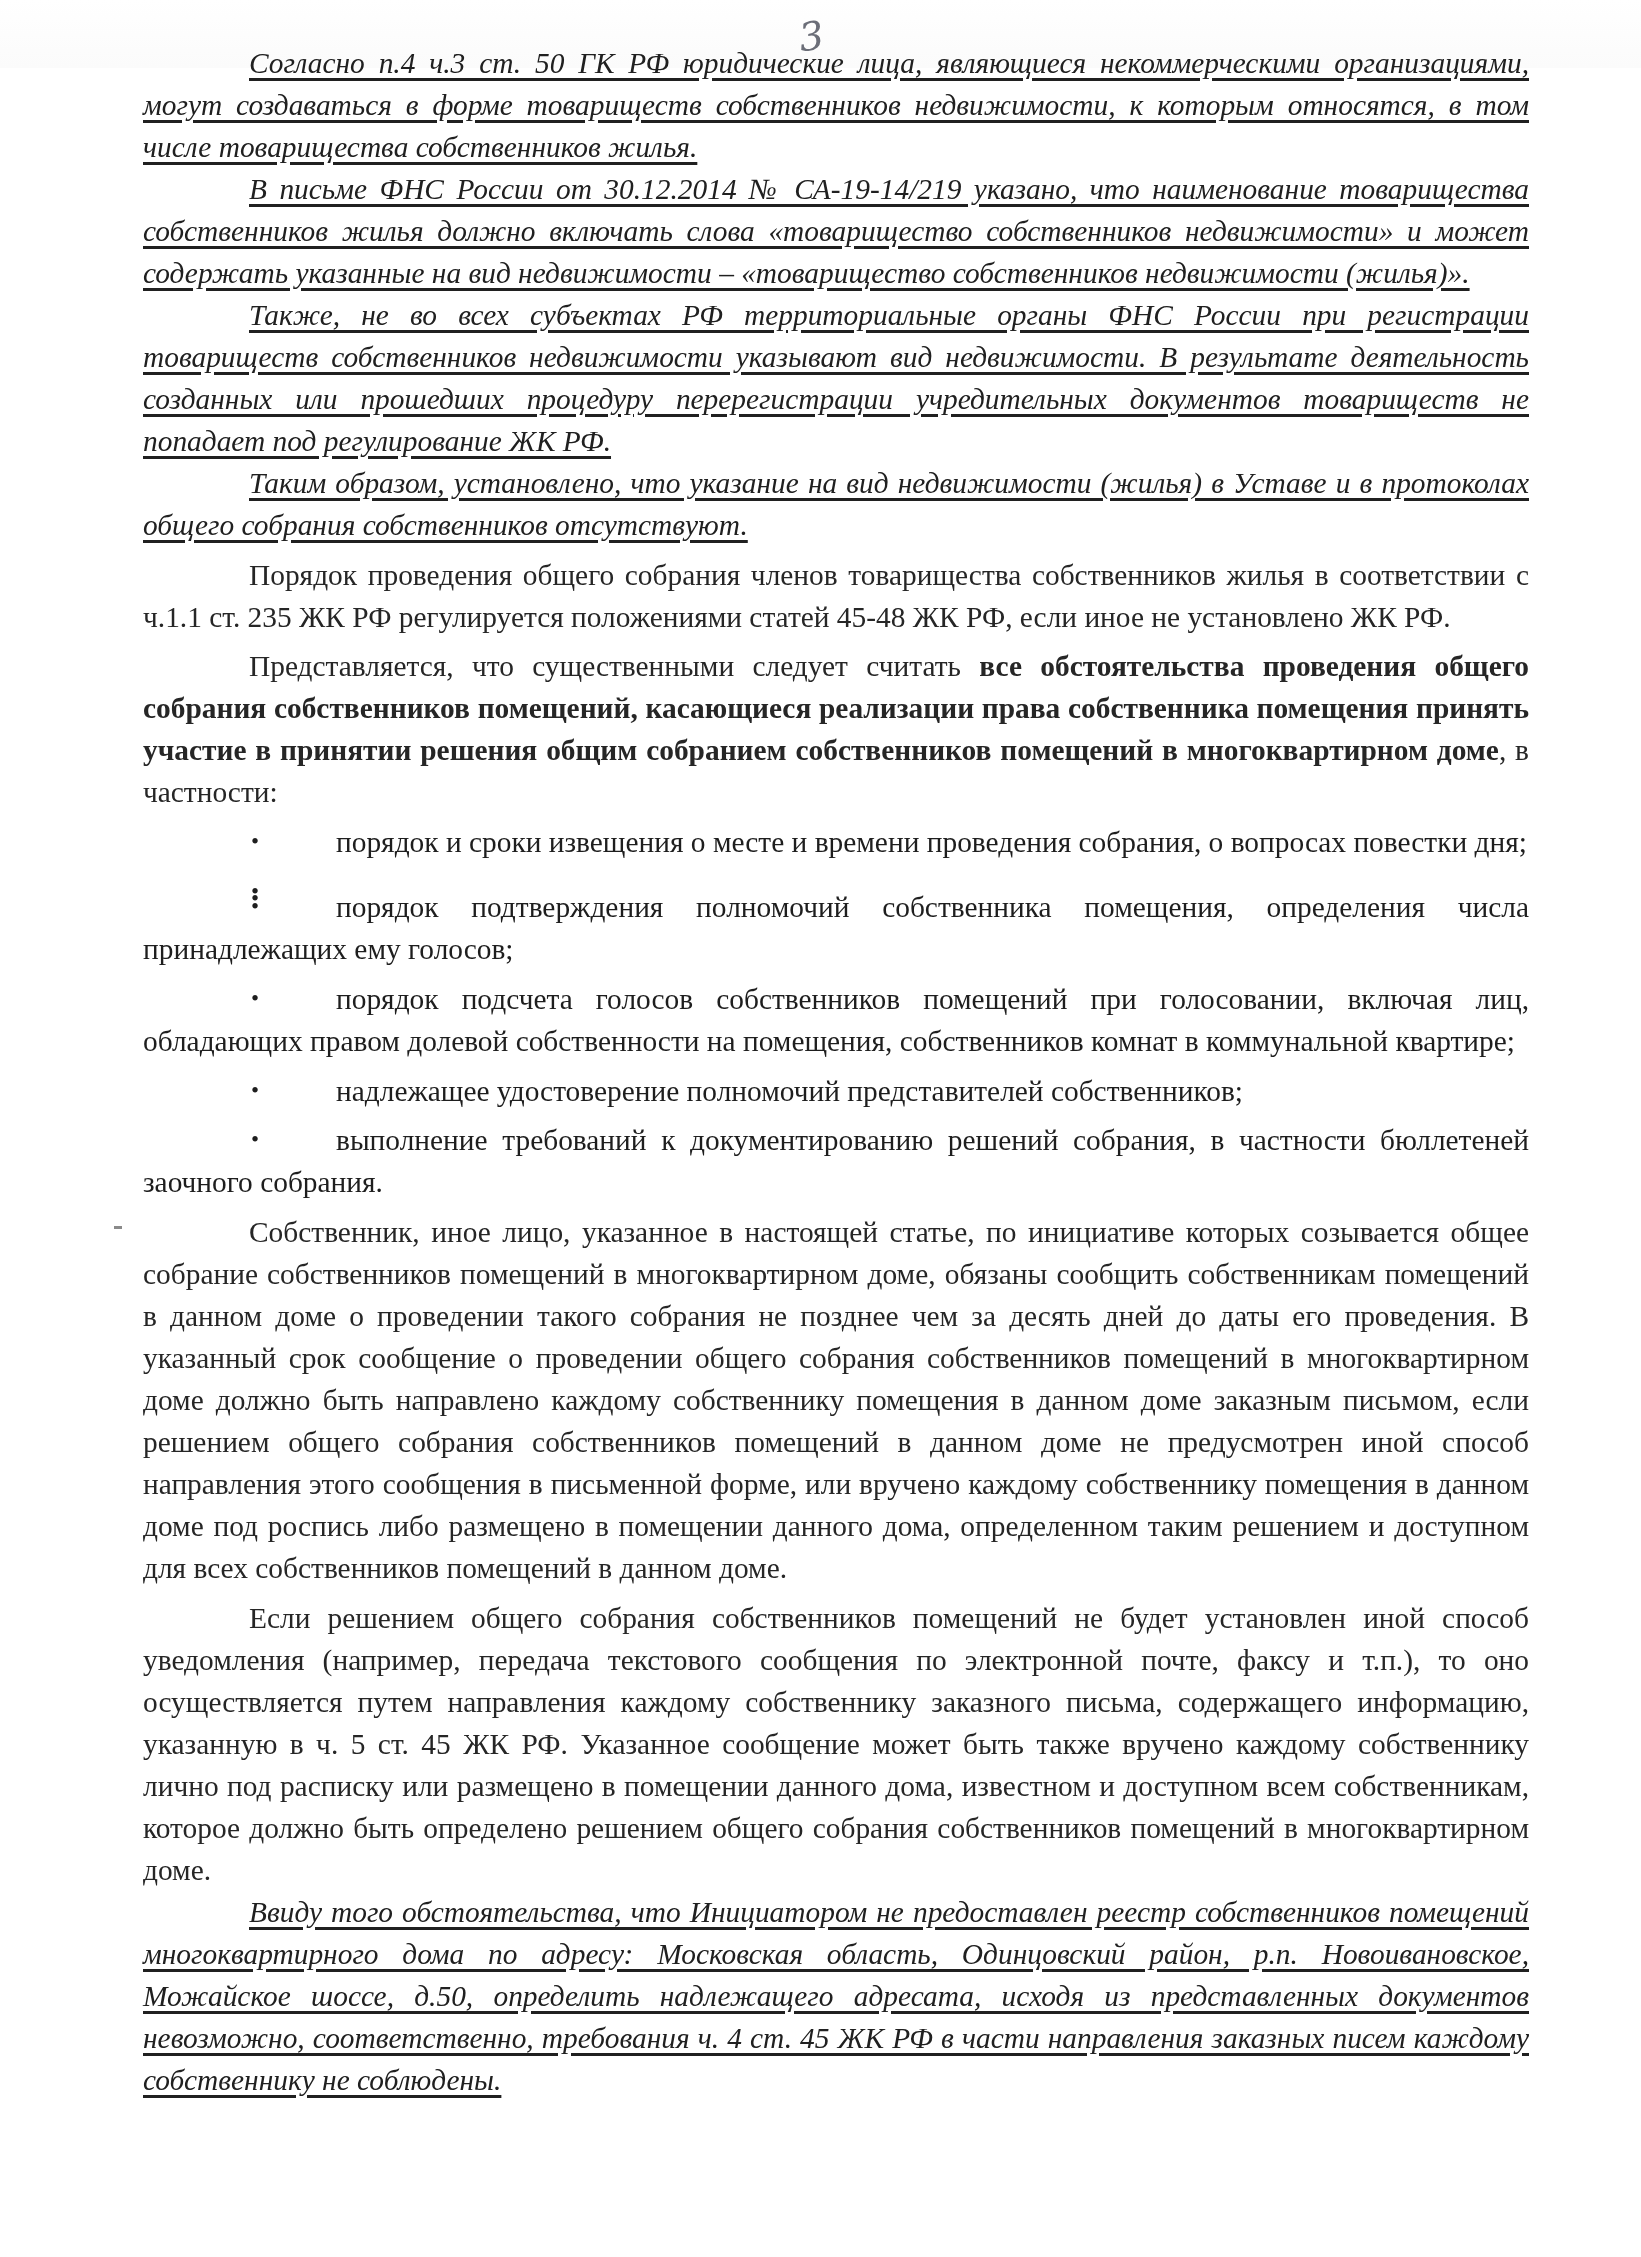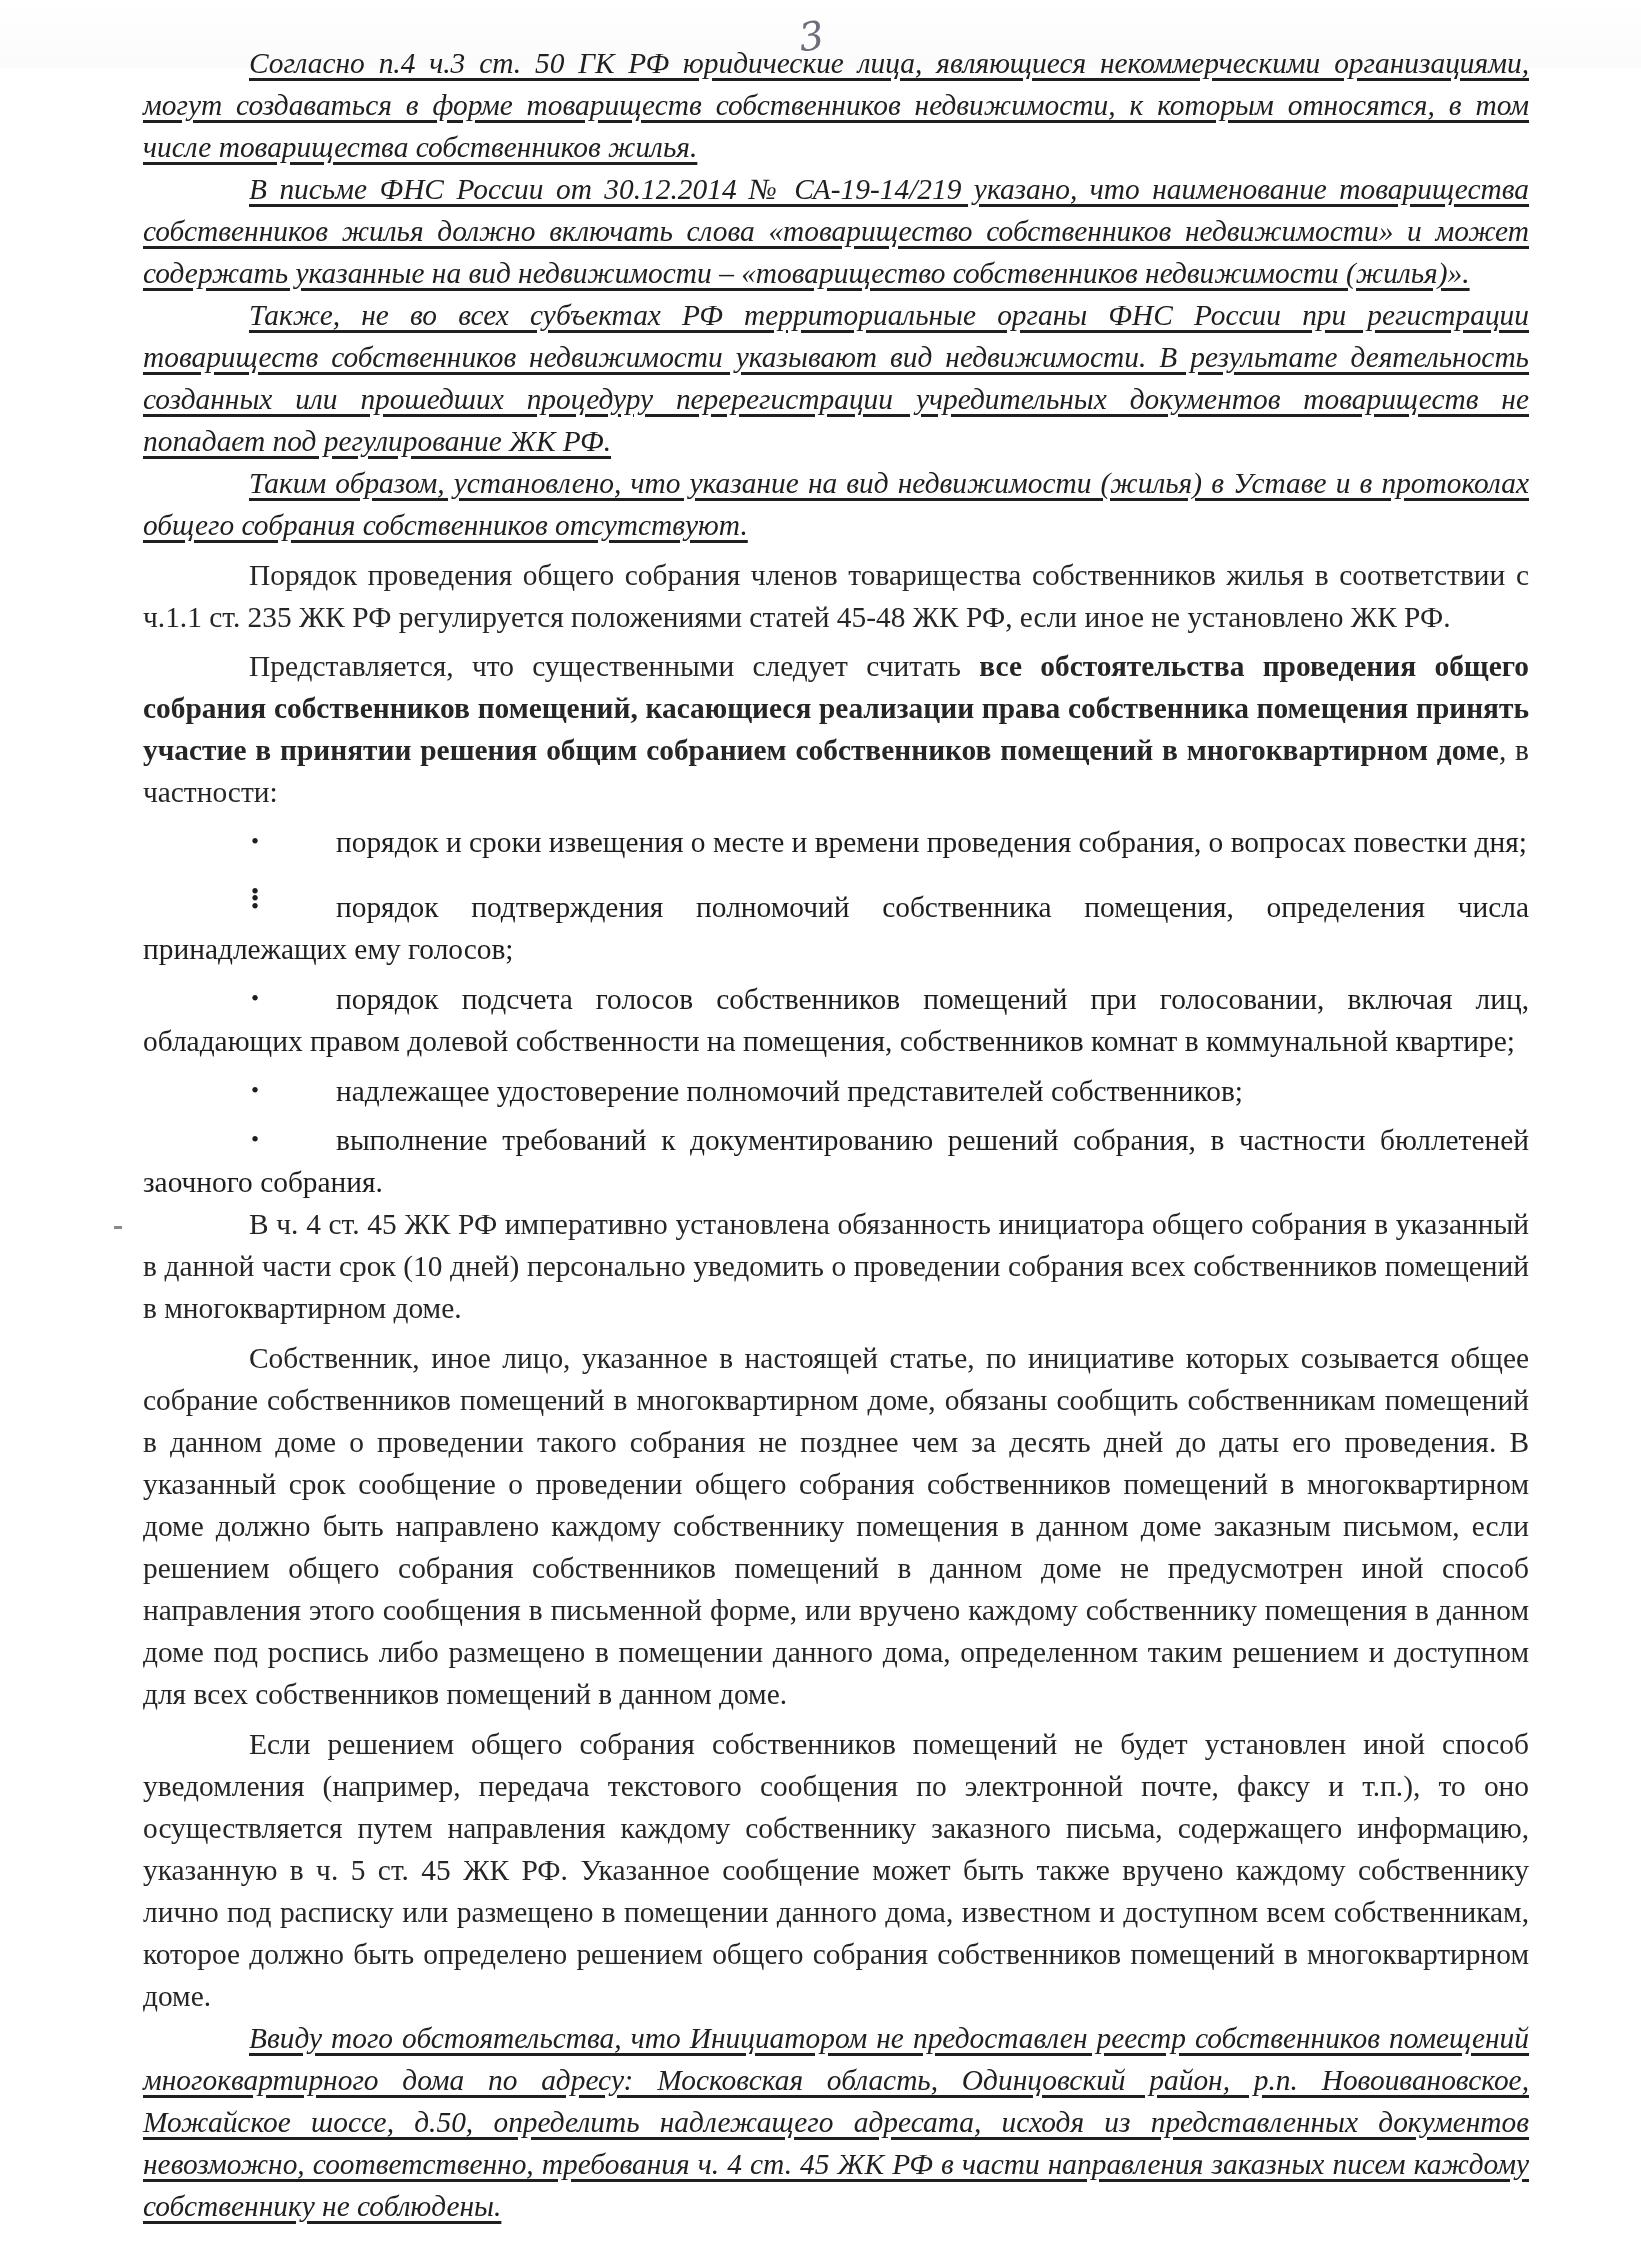--- a/index.html
+++ b/index.html
@@ -90,20 +90,19 @@
     <div class="gap"></div>
     <li><span class="dot">•</span><span>порядок подтверждения полномочий собственника помещения, определения числа принадлежащих ему голосов;</span></li>
     <div class="gap"></div>
     <li><span class="dot">•</span><span>порядок подсчета голосов собственников помещений при голосовании, включая лиц, обладающих правом долевой собственности на помещения, собственников комнат в коммунальной квартире;</span></li>
     <div class="gap"></div>
     <li><span class="dot">•</span><span>надлежащее удостоверение полномочий представителей собственников;</span></li>
     <div class="gap"></div>
     <li><span class="dot">•</span><span>выполнение требований к документированию решений собрания, в частности бюллетеней заочного собрания.</span></li>
   </ul>
 
-  <p class="indent plain">В ч. 4 ст. 45 ЖК РФ императивно установлена обязанность инициатора общего собрания в указанный в данной части срок (10 дней) персонально уведомить о проведении собрания всех собственников помещений в многоквартирном доме.</p>
   <div class="gap"></div>
   <p class="indent plain">Собственник, иное лицо, указанное в настоящей статье, по инициативе которых созывается общее собрание собственников помещений в многоквартирном доме, обязаны сообщить собственникам помещений в данном доме о проведении такого собрания не позднее чем за десять дней до даты его проведения. В указанный срок сообщение о проведении общего собрания собственников помещений в многоквартирном доме должно быть направлено каждому собственнику помещения в данном доме заказным письмом, если решением общего собрания собственников помещений в данном доме не предусмотрен иной способ направления этого сообщения в письменной форме, или вручено каждому собственнику помещения в данном доме под роспись либо размещено в помещении данного дома, определенном таким решением и доступном для всех собственников помещений в данном доме.</p>
   <div class="gap"></div>
   <p class="indent plain">Если решением общего собрания собственников помещений не будет установлен иной способ уведомления (например, передача текстового сообщения по электронной почте, факсу и т.п.), то оно осуществляется путем направления каждому собственнику заказного письма, содержащего информацию, указанную в ч. 5 ст. 45 ЖК РФ. Указанное сообщение может быть также вручено каждому собственнику лично под расписку или размещено в помещении данного дома, известном и доступном всем собственникам, которое должно быть определено решением общего собрания собственников помещений в многоквартирном доме.</p>
   <p class="indent emph">Ввиду того обстоятельства, что Инициатором не предоставлен реестр собственников помещений многоквартирного дома по адресу: Московская область, Одинцовский район, р.п. Новоивановское, Можайское шоссе, д.50, определить надлежащего адресата, исходя из представленных документов невозможно, соответственно, требования ч. 4 ст. 45 ЖК РФ в части направления заказных писем каждому собственнику не соблюдены.</p>
 </div>
 
 
 </body></html>

